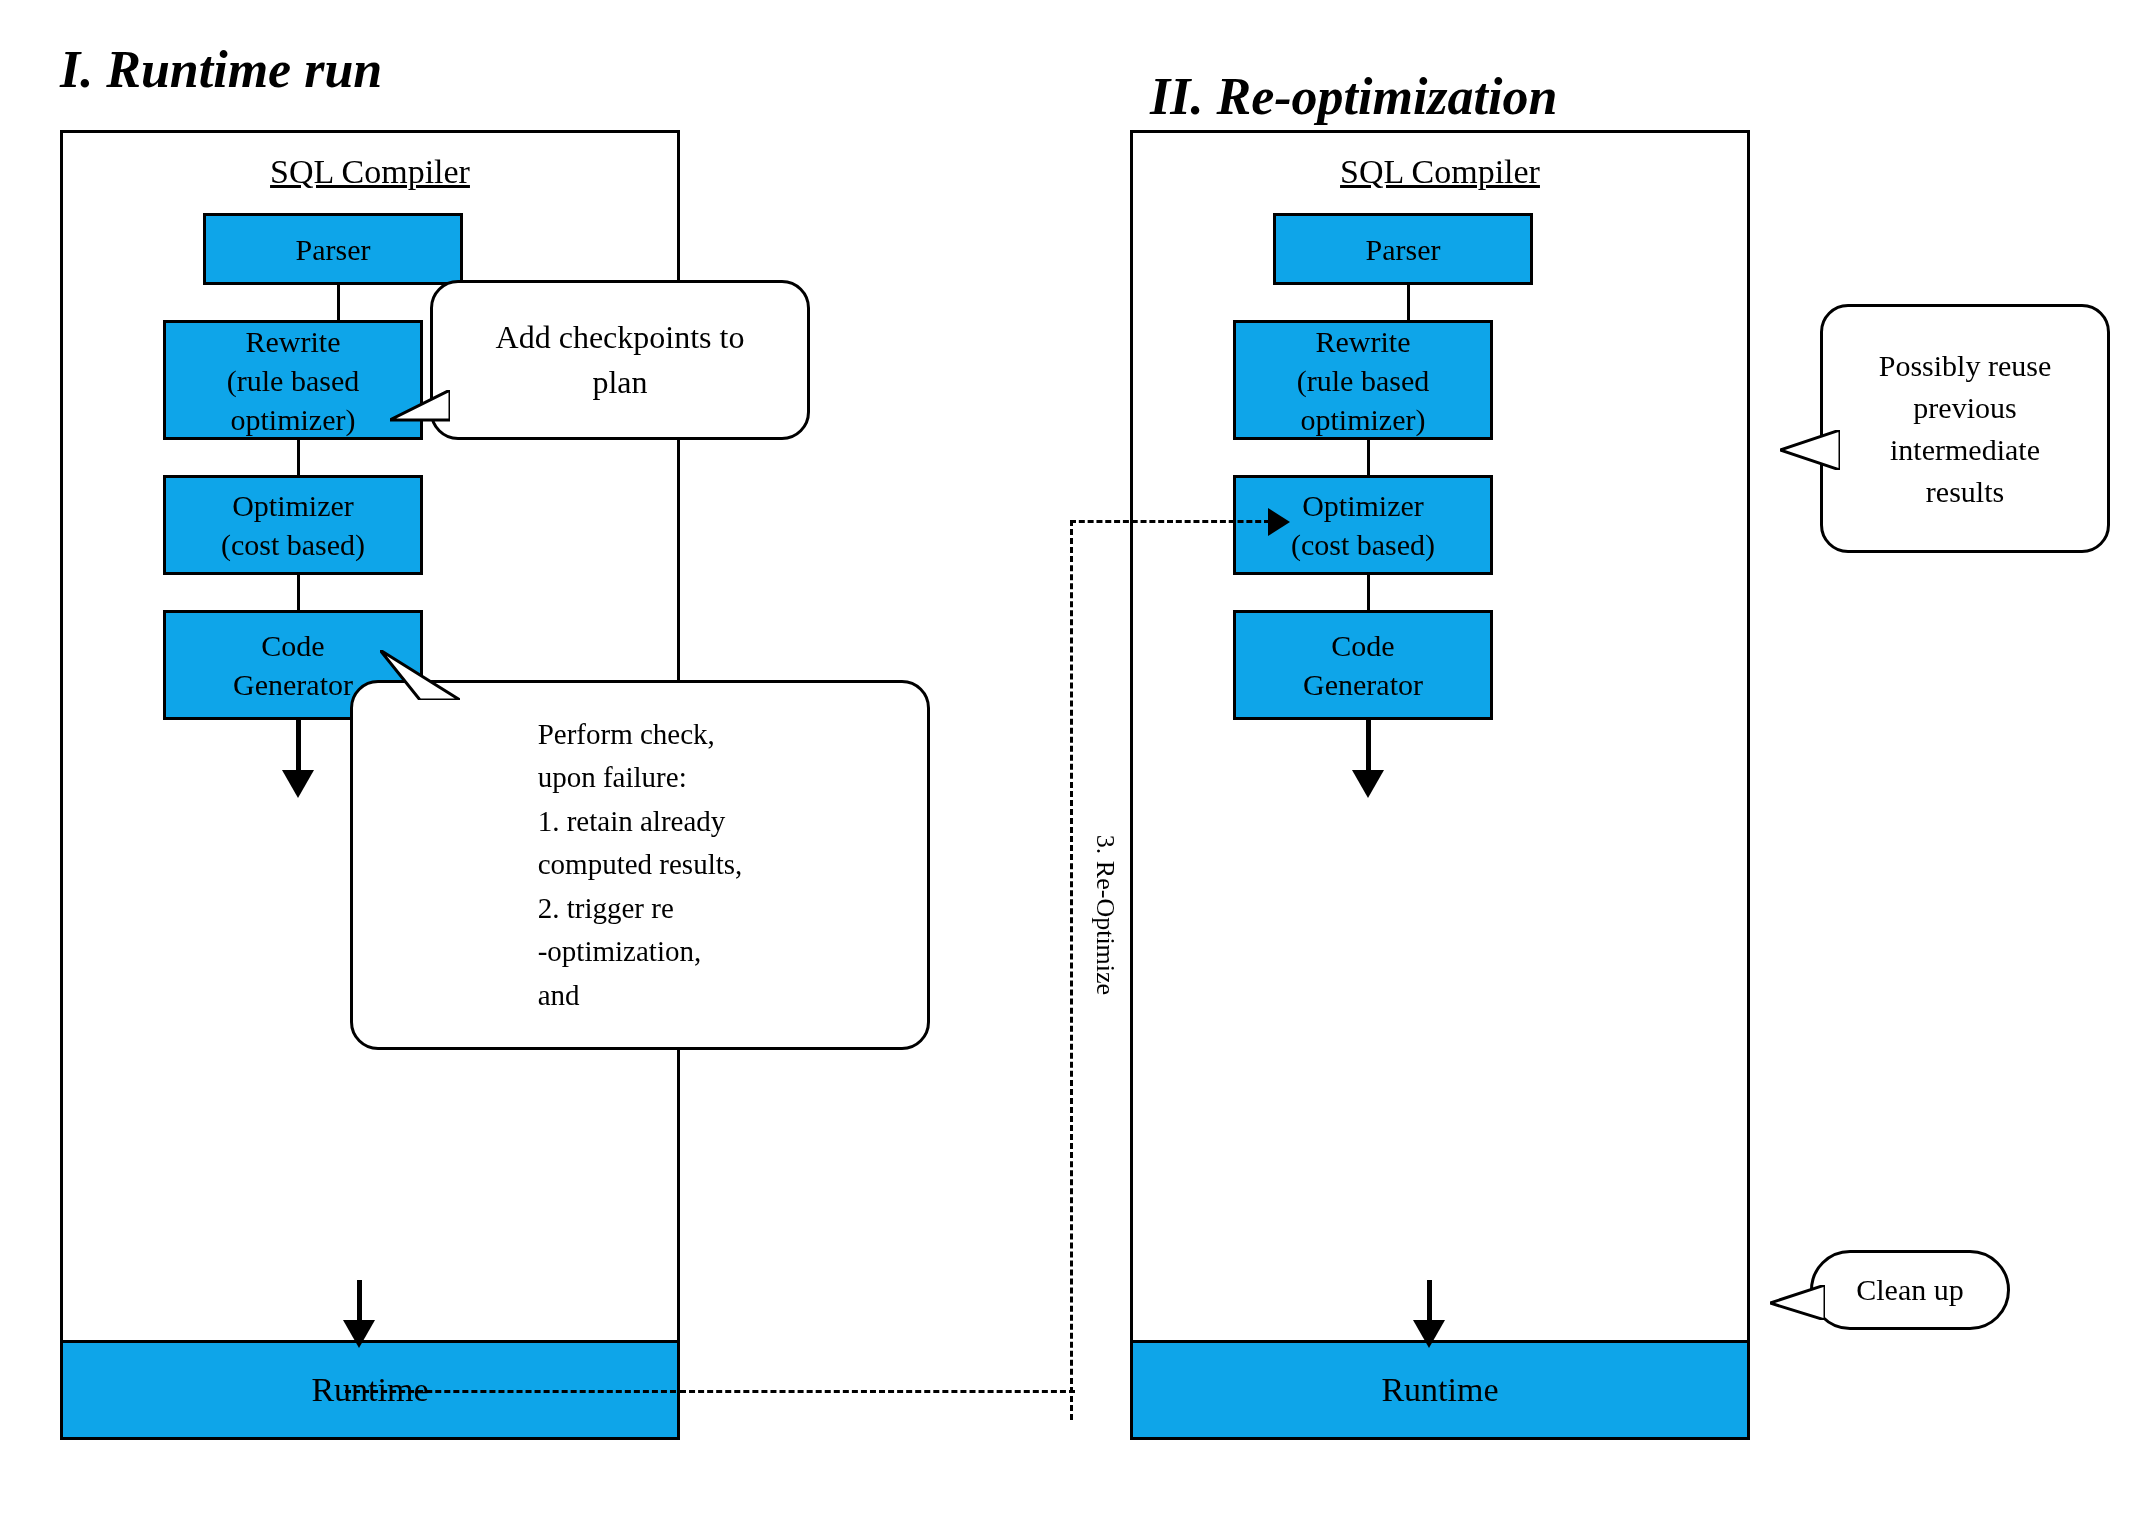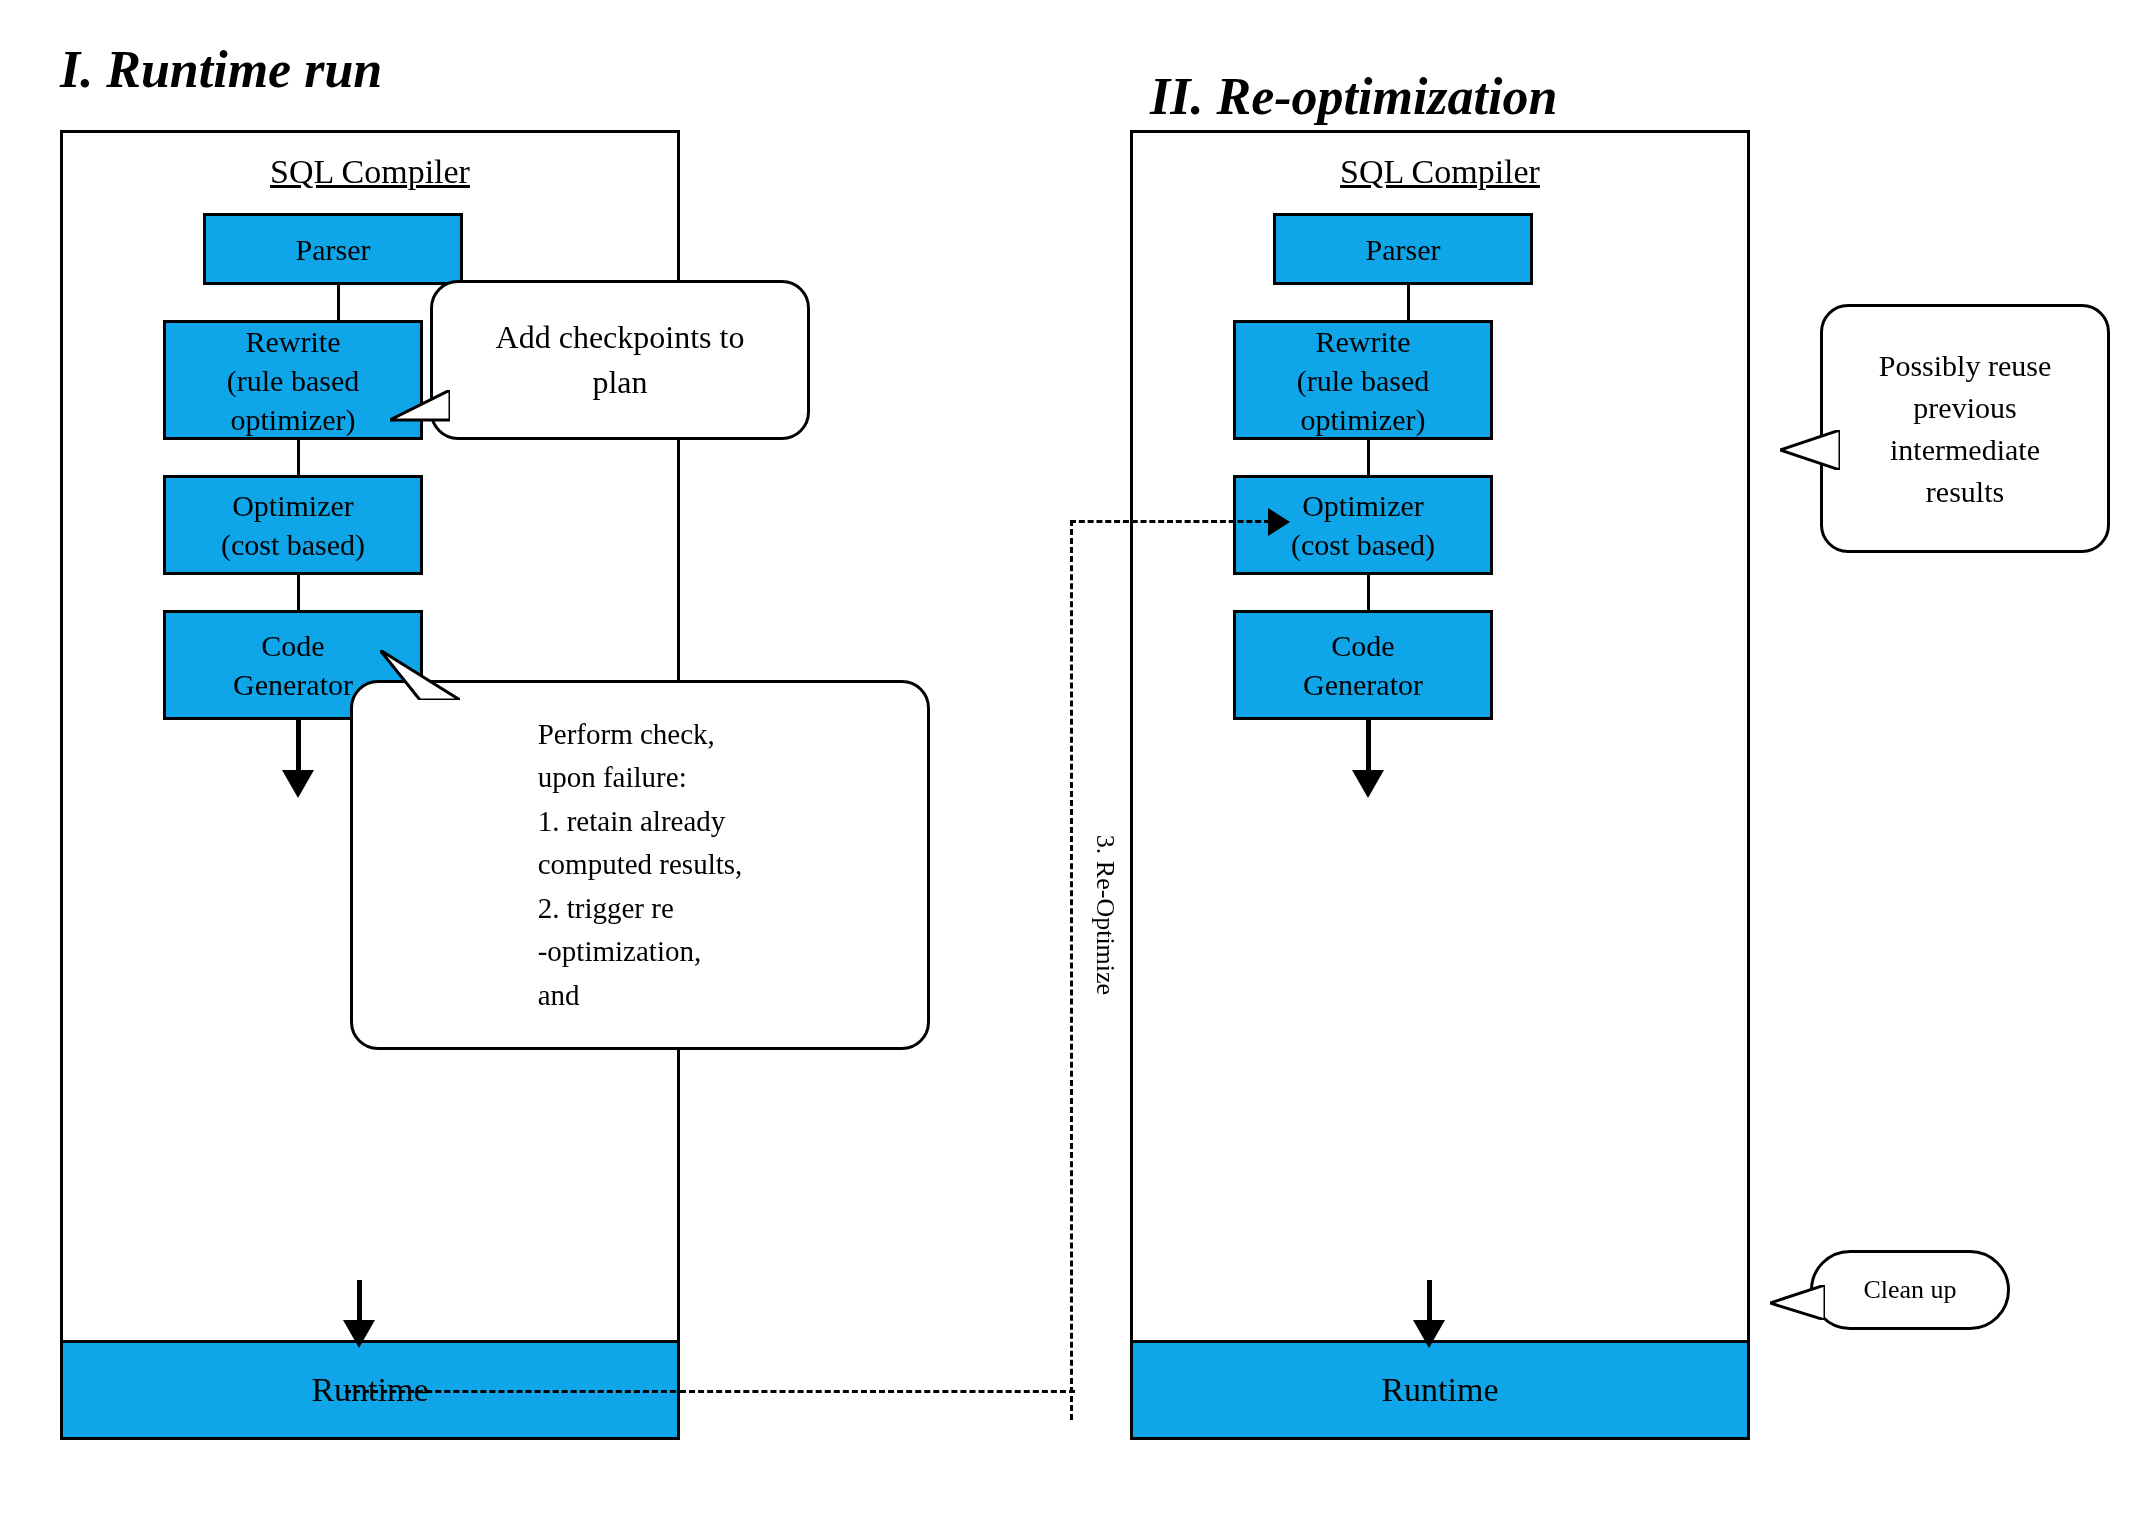--- a/index.html
+++ b/index.html
@@ -260,21 +260,21 @@
   <span style="white-space:pre-line;">Possibly reuse
 previous
 intermediate
 results</span>
 </div>
 
 <svg style="position:absolute; top:430px; left:1780px; width:60px; height:40px;" viewBox="0 0 60 40">
   <polygon points="60,0 60,40 0,20" fill="#fff" stroke="#000" stroke-width="3"></polygon>
 </svg>
 
-<div class="callout-box" style="position:absolute; top:1250px; left:1810px; width:200px; height:80px; font-size:26px; border-radius:40px;">
+<div class="callout-box" style="position:absolute; top:1250px; left:1810px; width:200px; height:80px; font-size:30px; border-radius:40px;">
   <span>Clean up</span>
 </div>
 
 <svg style="position:absolute; top:1285px; left:1770px; width:55px; height:35px;" viewBox="0 0 55 35">
   <polygon points="55,0 55,35 0,18" fill="#fff" stroke="#000" stroke-width="3"></polygon>
 </svg>
 
 <div style="position:absolute; top:520px; left:1070px; width:3px; height:900px; border-left:3px dashed #000;"></div>
 
 <div style="position:absolute; top:1390px; left:680px; width:395px; border-top:3px dashed #000;"></div>

